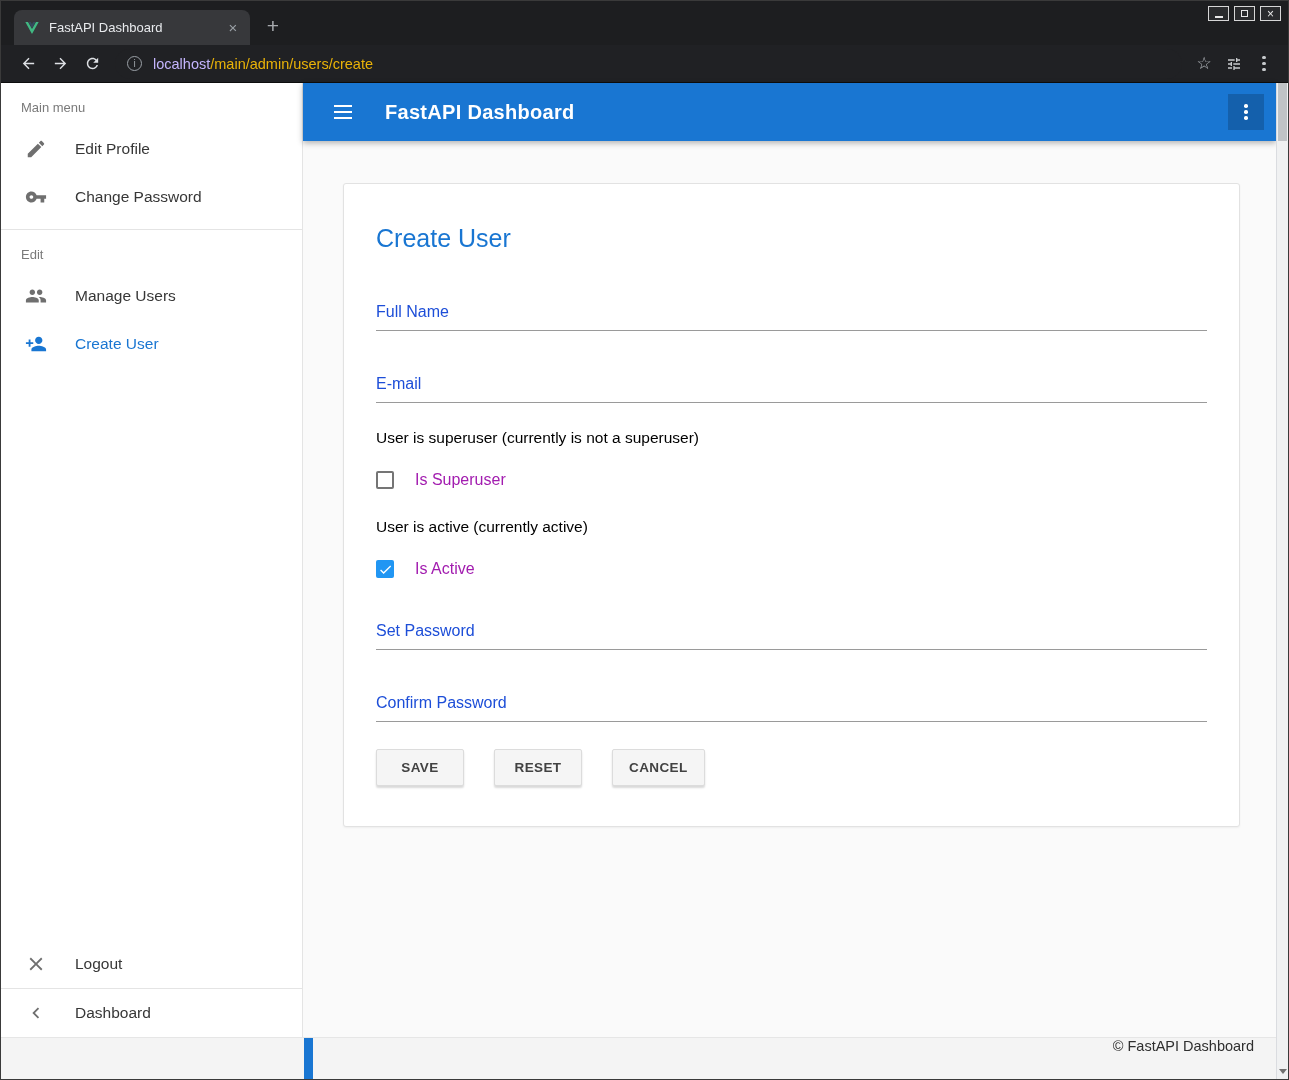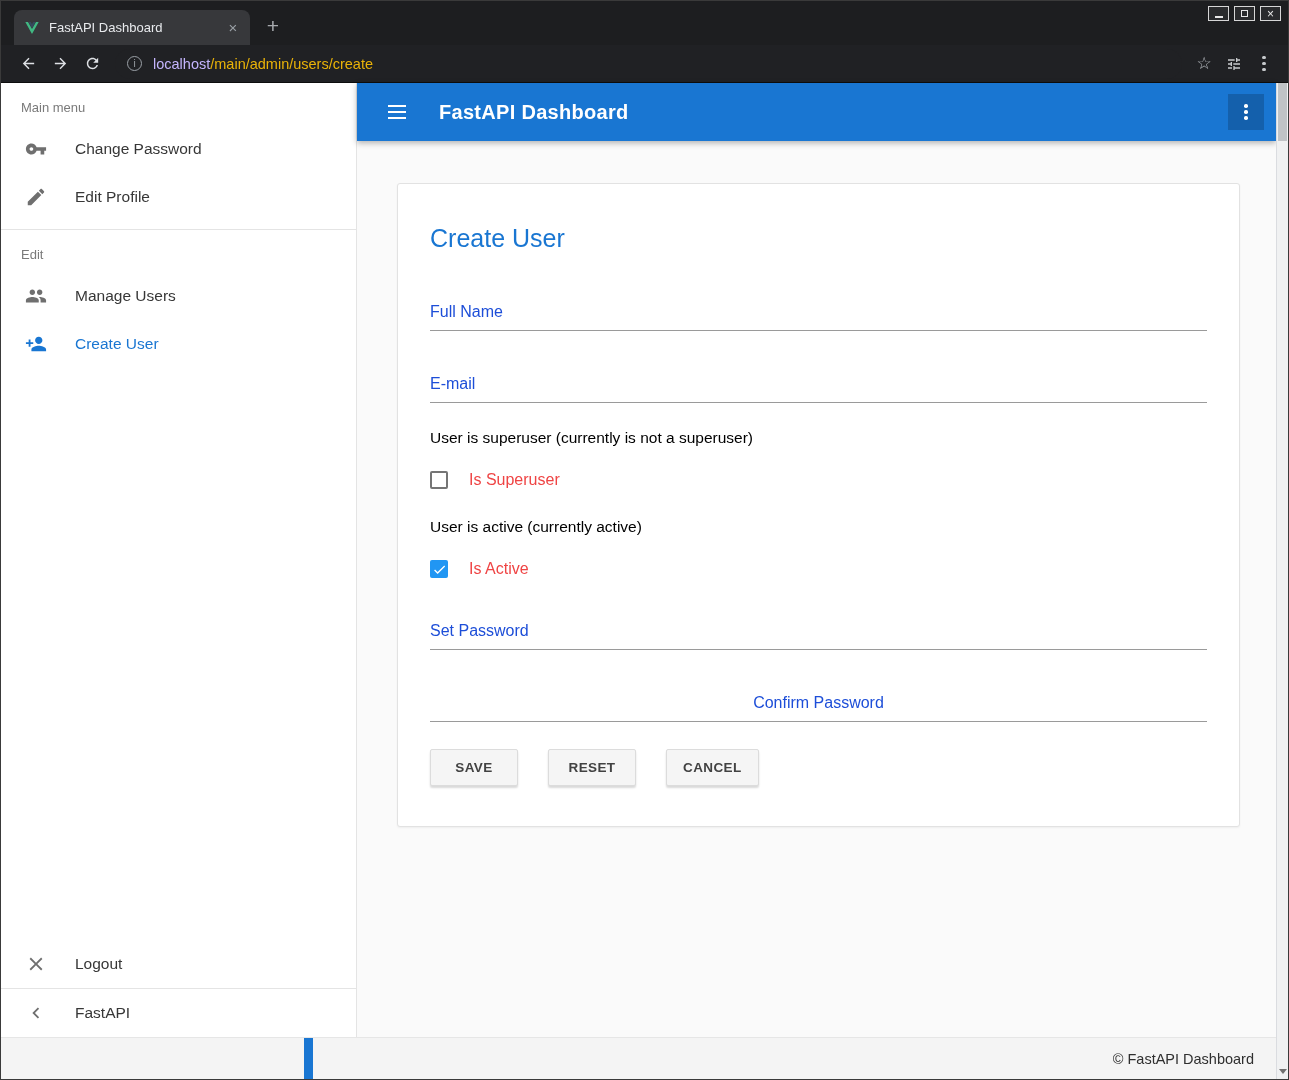--- a/index.html
+++ b/index.html
@@ -34,54 +34,54 @@
   .kebabbtn { width:28px; height:28px; display:flex; align-items:center; justify-content:center; }
   .kebab { position:relative; width:3.5px; height:3.5px; background:#c7cacd; border-radius:50%; }
   .kebab::before,.kebab::after { content:""; position:absolute; left:0; width:3.5px; height:3.5px; background:inherit; border-radius:50%; }
   .kebab::before { top:-6px; } .kebab::after { top:6px; }
   .kebab.white { background:#fff; }
 
   
   .page { flex:1; position:relative; display:flex; flex-direction:column; min-height:0; background:#fafafa; }
   .page-row { flex:1; display:flex; min-height:0; }
 
-  .sidebar { width:356px; background:#fff; display:flex; flex-direction:column; border-right:1px solid #e4e4e4; flex-shrink:0; }
+  .sidebar { width:302px; background:#fff; display:flex; flex-direction:column; border-right:1px solid #e4e4e4; flex-shrink:0; }
   .side-section { padding:17px 20px 10px; font-size:13px; color:#7a7a7a; }
   .side-item { height:48px; display:flex; align-items:center; padding-left:24px; gap:28px; font-size:15.5px; color:#373737; cursor:pointer; flex-shrink:0; }
   .side-item svg { width:22px; height:22px; fill:#6f6f6f; flex-shrink:0; }
   .side-item.active { color:#1976d2; }
   .side-item.active svg { fill:#1976d2; }
   .side-divider { border-top:1px solid #e4e4e4; margin-top:8px; }
   .spacer { flex:1; }
 
   .main { flex:1; display:flex; flex-direction:column; min-width:0; margin-right:12px; }
   .appbar { height:58px; background:#1976d2; display:flex; align-items:center; padding:0 12px 0 20px; box-shadow:0 2px 6px rgba(0,0,0,0.3); position:relative; z-index:2; flex-shrink:0; }
   .hamburger-wrap { width:40px; height:40px; display:flex; align-items:center; justify-content:center; }
   .hamburger { width:18px; height:2px; background:#fff; box-shadow:0 -6px 0 #fff, 0 6px 0 #fff; }
   .appbar-title { color:#fff; font-size:20px; font-weight:bold; margin-left:22px; letter-spacing:0.3px; flex:1; }
   .appbar-menu { width:36px; height:36px; background:rgba(0,0,0,0.18); display:flex; align-items:center; justify-content:center; }
 
   .content { flex:1; background:#fafafa; overflow:hidden; }
   .card { margin:42px 36px 0 40px; background:#fff; border:1px solid #e2e2e2; border-radius:3px; padding:40px 32px 40px; box-shadow:0 1px 2px rgba(0,0,0,0.05); }
   .card-title { color:#1976d2; font-size:25px; font-weight:normal; margin-bottom:50px; }
   .tfield { border-bottom:1px solid #9a9a9a; padding-bottom:9px; margin-bottom:44px; cursor:text; }
   .tfield.tight { margin-bottom:26px; }
-  .tfield.last { margin-bottom:0;text-align:center; }
+  .tfield.last { margin-bottom:0; }
   .flabel { color:#1d4ed8; font-size:16px; }
   .note { color:#000000; font-size:15.5px; margin-bottom:24px; }
   .cbrow { display:flex; align-items:center; gap:21px; margin-bottom:29px; }
   .cbrow.wide { margin-bottom:44px; }
   .cb { width:18px; height:18px; border:2px solid #757575; border-radius:2px; flex-shrink:0; cursor:pointer; }
   .cb.checked { border:none; background:#2196f3; display:flex; align-items:center; justify-content:center; }
   .cb.checked svg { width:15px; height:15px; fill:#fff; }
-  .cblabel { color:#ef4444; font-size:16px; }
+  .cblabel { color:#a21caf; font-size:16px; }
   .btnrow { display:flex; gap:30px; margin-top:27px; }
   .btn { min-width:88px; height:37px; background:#f5f5f5; border:1px solid #dcdcdc; border-radius:2px; color:#424242; font-size:13.5px; font-weight:bold; letter-spacing:0.4px; display:flex; align-items:center; justify-content:center; padding:0 16px; box-shadow:0 2px 2px rgba(0,0,0,0.15); cursor:pointer; font-family:inherit; }
 
-  .footer { height:42px; background:#f4f4f4; border-top:1px solid #e6e6e6; display:flex; align-items:center; justify-content:flex-end; padding-right:34px; font-size:14.5px; color:#2f2f2f; position:relative; flex-shrink:0; }
+  .footer { height:42px; background:#f4f4f4; border-top:1px solid #e6e6e6; display:flex; align-items:flex-start; justify-content:flex-end; padding-right:34px; font-size:14.5px; color:#2f2f2f; position:relative; flex-shrink:0; }
   .footer-accent { position:absolute; left:303px; top:0; width:9px; height:100%; background:#1976d2; }
 
   .vscroll { position:absolute; top:0; right:0; bottom:0; width:12px; background:#f0f1f2; border-left:1px solid #dadce0; z-index:5; }
   .vthumb { position:absolute; top:0; left:1px; right:1px; height:58px; background:#c0c3c6; }
   .vdown { position:absolute; bottom:5px; left:2px; width:0; height:0; border-left:4px solid transparent; border-right:4px solid transparent; border-top:5px solid #707070; }
 </style>
 </head>
 <body>
 
 <div class="screen">
@@ -141,29 +141,29 @@
   </div>
 
   <div class="page">
     <div class="page-row">
 
       <aside class="sidebar">
         <div class="side-section">Main menu</div>
 
         <div class="side-item">
           <svg viewBox="0 0 24 24">
+              <path d="M3 17.25V21h3.75L17.81 9.94l-3.75-3.75L3 17.25zM20.71 7.04c.39-.39.39-1.02 0-1.41l-2.34-2.34c-.39-.39-1.02-.39-1.41 0l-1.83 1.83 3.75 3.75 1.83-1.83z"></path>
+            </svg>
+          <span>Edit Profile</span>
+        </div>
+        <div class="side-item">
+          <svg viewBox="0 0 24 24">
               <path d="M12.65 10C11.83 7.67 9.61 6 7 6c-3.31 0-6 2.69-6 6s2.69 6 6 6c2.61 0 4.83-1.67 5.65-4H17v4h4v-4h2v-4H12.65zM7 14c-1.1 0-2-.9-2-2s.9-2 2-2 2 .9 2 2-.9 2-2 2z"></path>
             </svg>
           <span>Change Password</span>
-        </div>
-        <div class="side-item">
-          <svg viewBox="0 0 24 24">
-              <path d="M3 17.25V21h3.75L17.81 9.94l-3.75-3.75L3 17.25zM20.71 7.04c.39-.39.39-1.02 0-1.41l-2.34-2.34c-.39-.39-1.02-.39-1.41 0l-1.83 1.83 3.75 3.75 1.83-1.83z"></path>
-            </svg>
-          <span>Edit Profile</span>
         </div>
 
         <div class="side-divider"></div>
         <div class="side-section">Edit</div>
 
         <div class="side-item">
           <svg viewBox="0 0 24 24">
               <path d="M16 11c1.66 0 2.99-1.34 2.99-3S17.66 5 16 5c-1.66 0-3 1.34-3 3s1.34 3 3 3zm-8 0c1.66 0 2.99-1.34 2.99-3S9.66 5 8 5C6.34 5 5 6.34 5 8s1.34 3 3 3zm0 2c-2.33 0-7 1.17-7 3.5V19h14v-2.5c0-2.33-4.67-3.5-7-3.5zm8 0c-.29 0-.62.02-.97.05 1.16.84 1.97 1.97 1.97 3.45V19h6v-2.5c0-2.33-4.67-3.5-7-3.5z"></path>
             </svg>
           <span>Manage Users</span>
@@ -181,21 +181,21 @@
           <svg viewBox="0 0 24 24">
               <path d="M19 6.41L17.59 5 12 10.59 6.41 5 5 6.41 10.59 12 5 17.59 6.41 19 12 13.41 17.59 19 19 17.59 13.41 12z"></path>
             </svg>
           <span>Logout</span>
         </div>
         <div class="side-divider" style="margin-top:0;"></div>
         <div class="side-item">
           <svg viewBox="0 0 24 24">
               <path d="M15.41 7.41L14 6l-6 6 6 6 1.41-1.41L10.83 12z"></path>
             </svg>
-          <span>FastAPI</span>
+          <span>Dashboard</span>
         </div>
       </aside>
 
       <div class="main">
         <div class="appbar">
           <div class="hamburger-wrap">
             <span class="hamburger"></span>
           </div>
           <span class="appbar-title">FastAPI Dashboard</span>
           <div class="appbar-menu">

